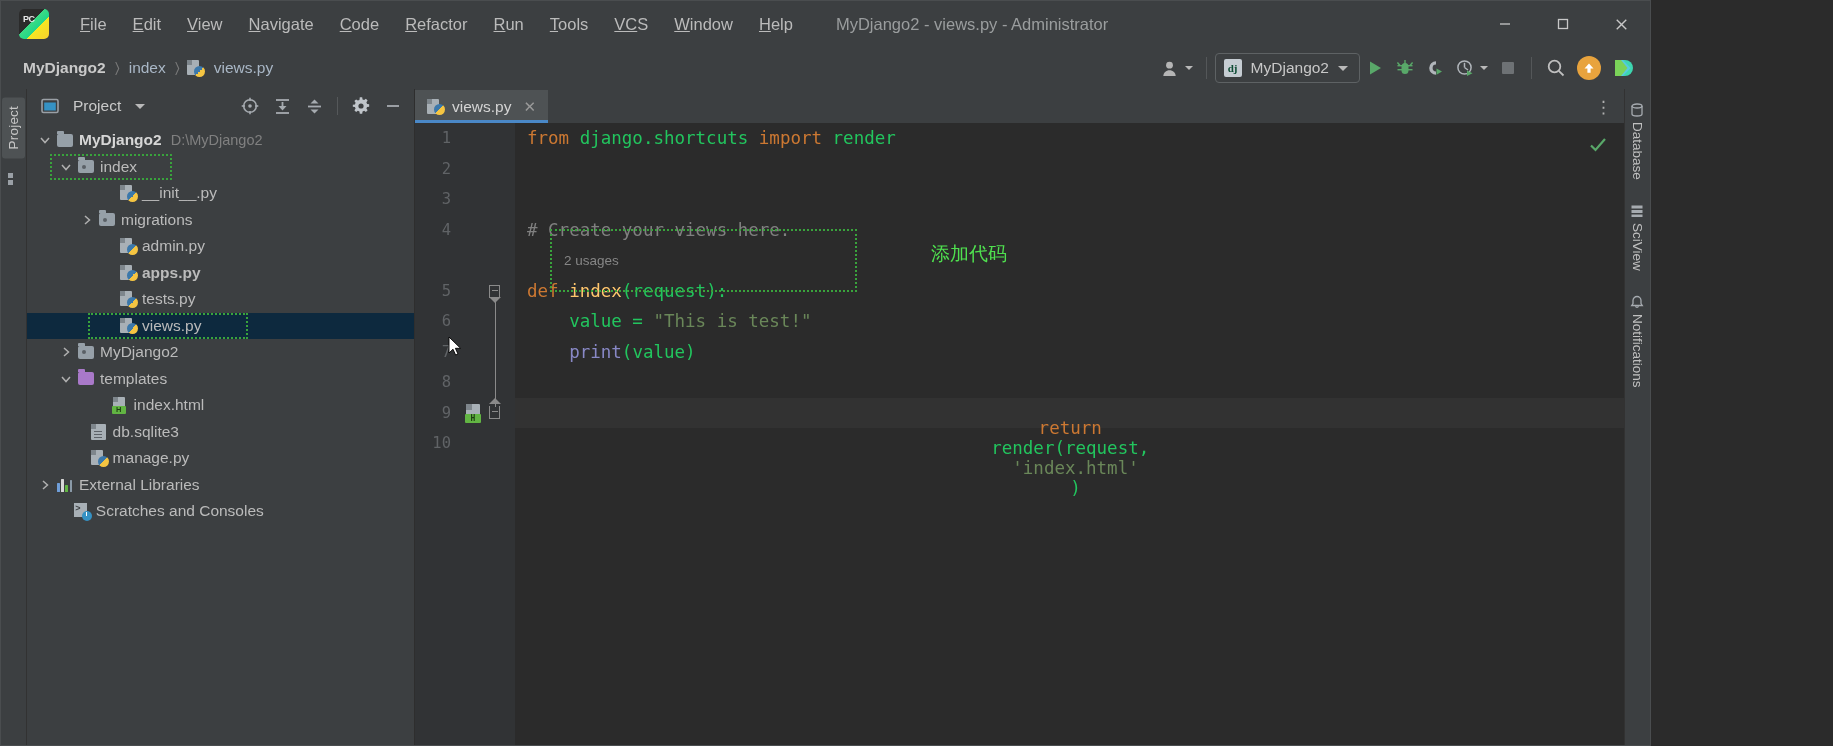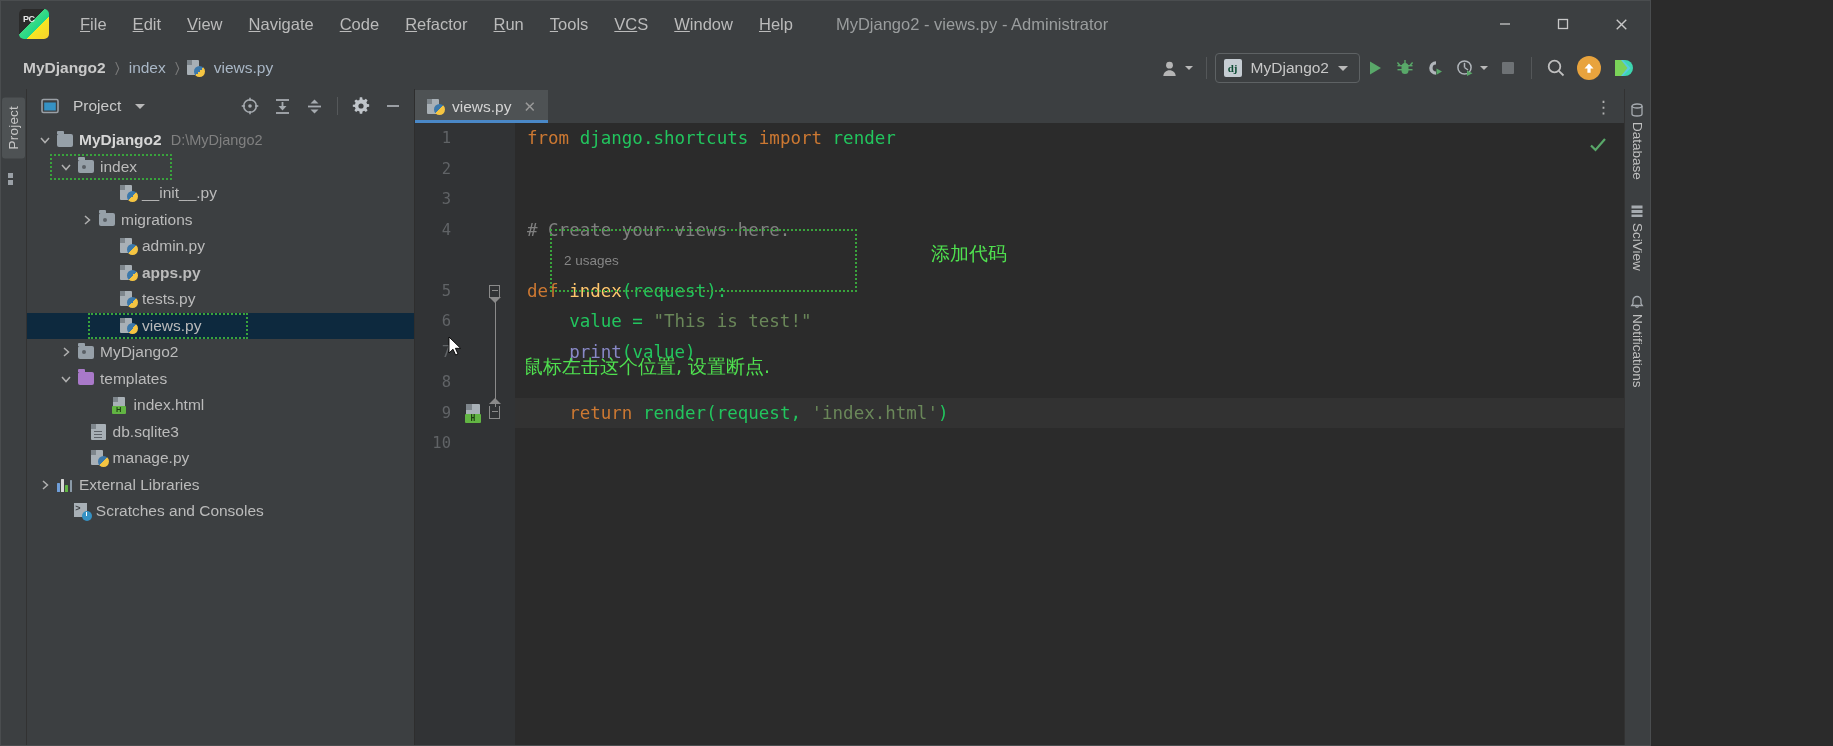--- a/index.html
+++ b/index.html
@@ -199,21 +199,21 @@
     font-family: "DejaVu Sans Mono", monospace; font-size: 15.5px; color: #606366;
   }
   .gline { height: 30.5px; display: flex; align-items: center; justify-content: flex-end; padding-right: 8px; position: relative; }
   .gline .lnum { position: absolute; right: 64px; }
   .code-col { flex: 1; position: relative; min-width: 0; overflow: hidden; }
   .codeline {
     height: 30.5px; display: flex; align-items: center;
     font-family: "DejaVu Sans Mono", monospace; font-size: 17.5px;
     color: #a9b7c6; white-space: pre; padding-left: 12px;
   }
-  .codeline.hl { background: #323232; }
+  .codeline.hl { background: #323232; flex-direction: column; }
   .inlay { color: #868686; font-family: "Liberation Sans", sans-serif; font-size: 13.5px; margin-left: 37px; }
   .kw { color: #cc7832; }
   .fn { color: #ffc66d; }
   .str { color: #6a8759; }
   .com { color: #808080; }
   .bi { color: #8888c6; }
   .pn { color: #22c55e; }
 
   .foldmark {
     position: absolute; left: 74px; width: 11px; height: 13px;
@@ -708,21 +708,20 @@
 
         <div class="checkmark">
           <svg width="20" height="20" viewBox="0 0 20 20">
               <path d="M3 10.5 L7.5 15 L17 4" fill="none" stroke="#59a869" stroke-width="2.2"></path>
             </svg>
         </div>
 
         <div class="code-dotted" style="left:135px; top:106px; width:307px; height:63px;"></div>
 
         <div class="annot" style="left:472px; top:117px;margin-left:44px;">添加代码</div>
-        <div class="annot" style="left:109px; top:230px;">鼠标左击这个位置, 设置断点.</div>
 
         <div class="cursorarrow" style="left:33px; top:213px;">
           <svg width="15" height="21" viewBox="0 0 15 21">
             <path d="M1 1 L1 17 L5 13.2 L7.6 19 L10 18 L7.4 12.3 L12.6 12.3 Z" fill="#ffffff" stroke="#000000" stroke-width="0.9"></path>
           </svg>
         </div>
       </div>
     </div>
 
     <div class="rightstrip">

